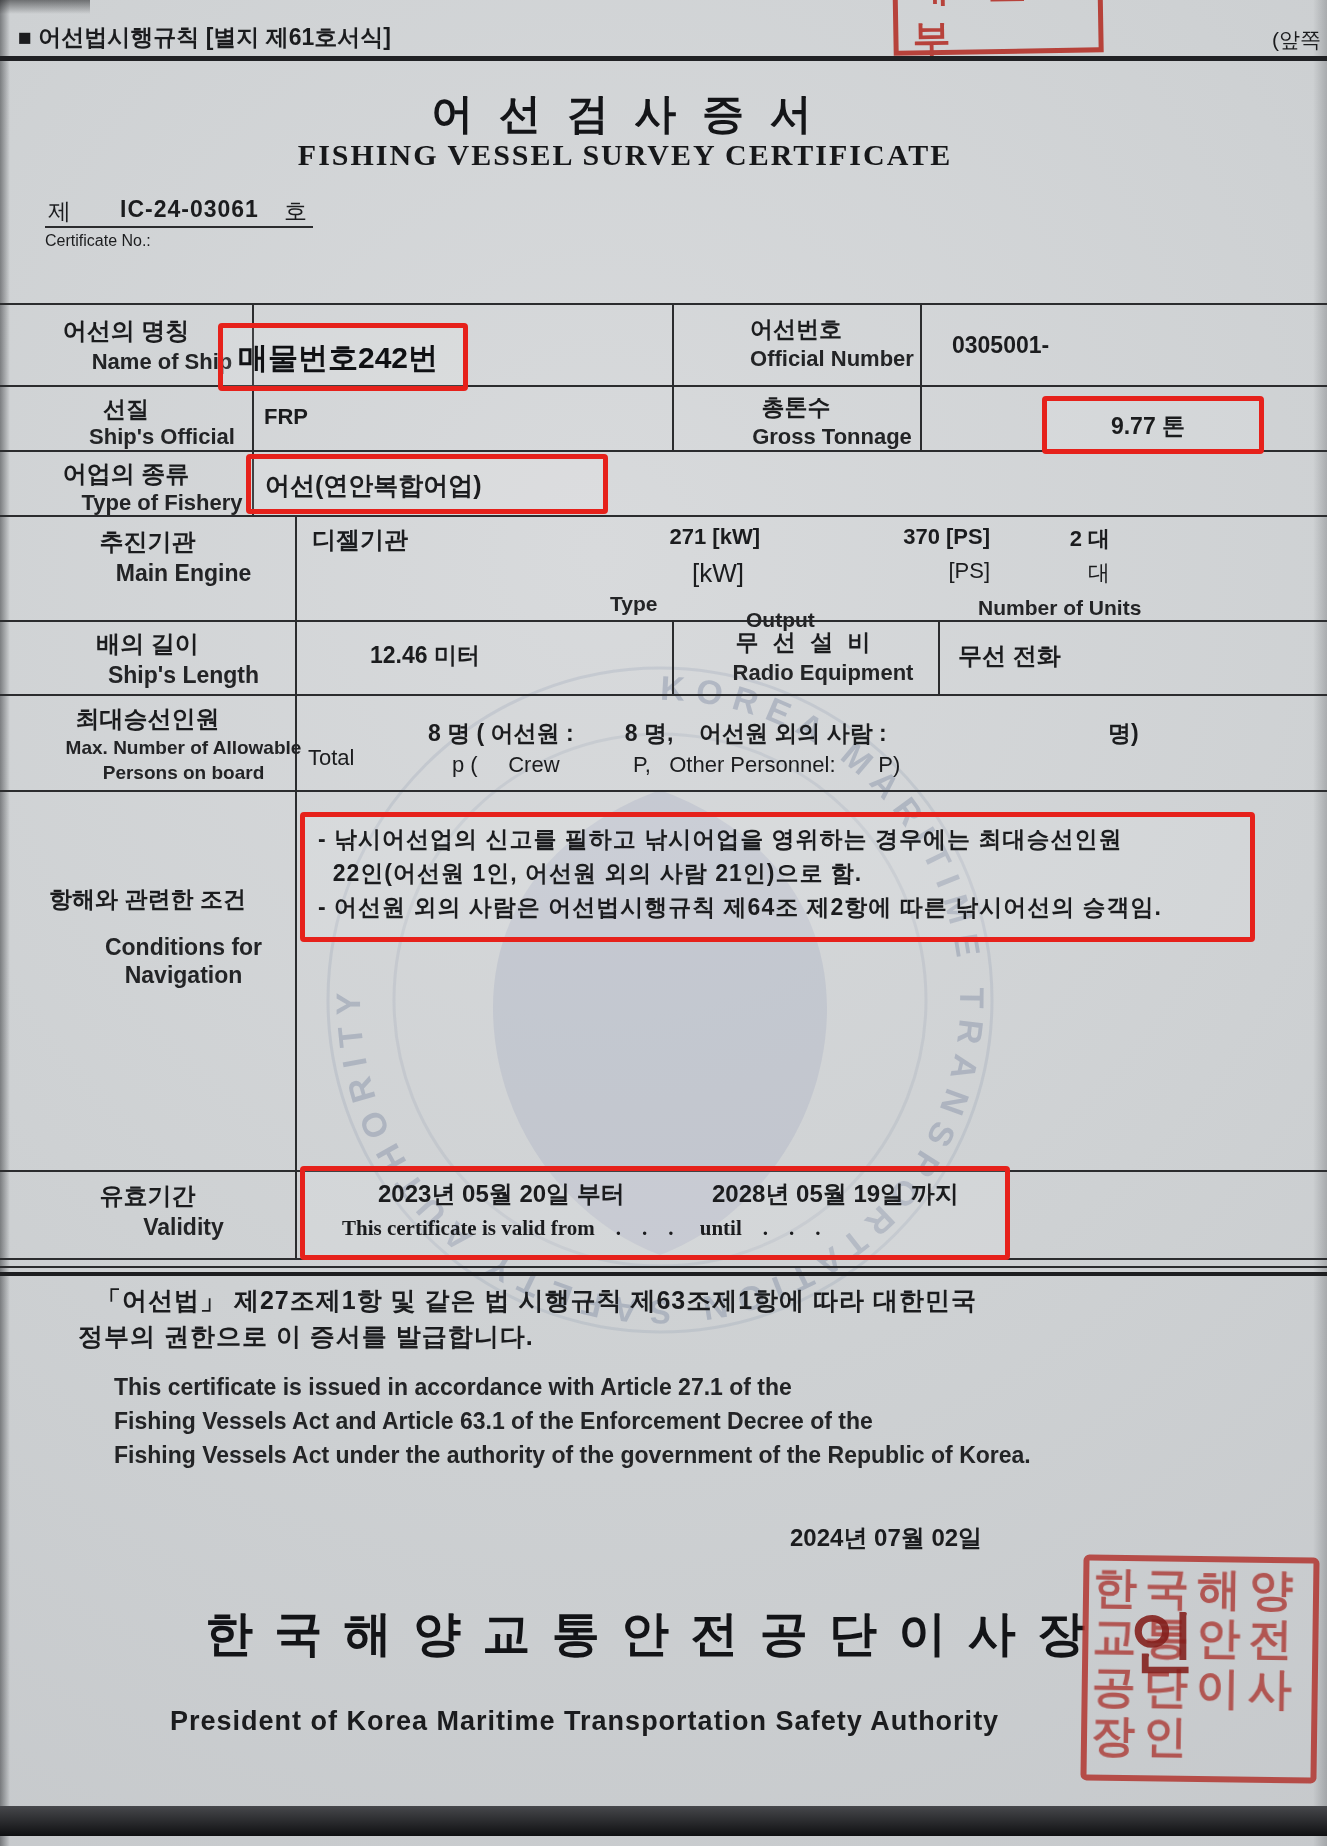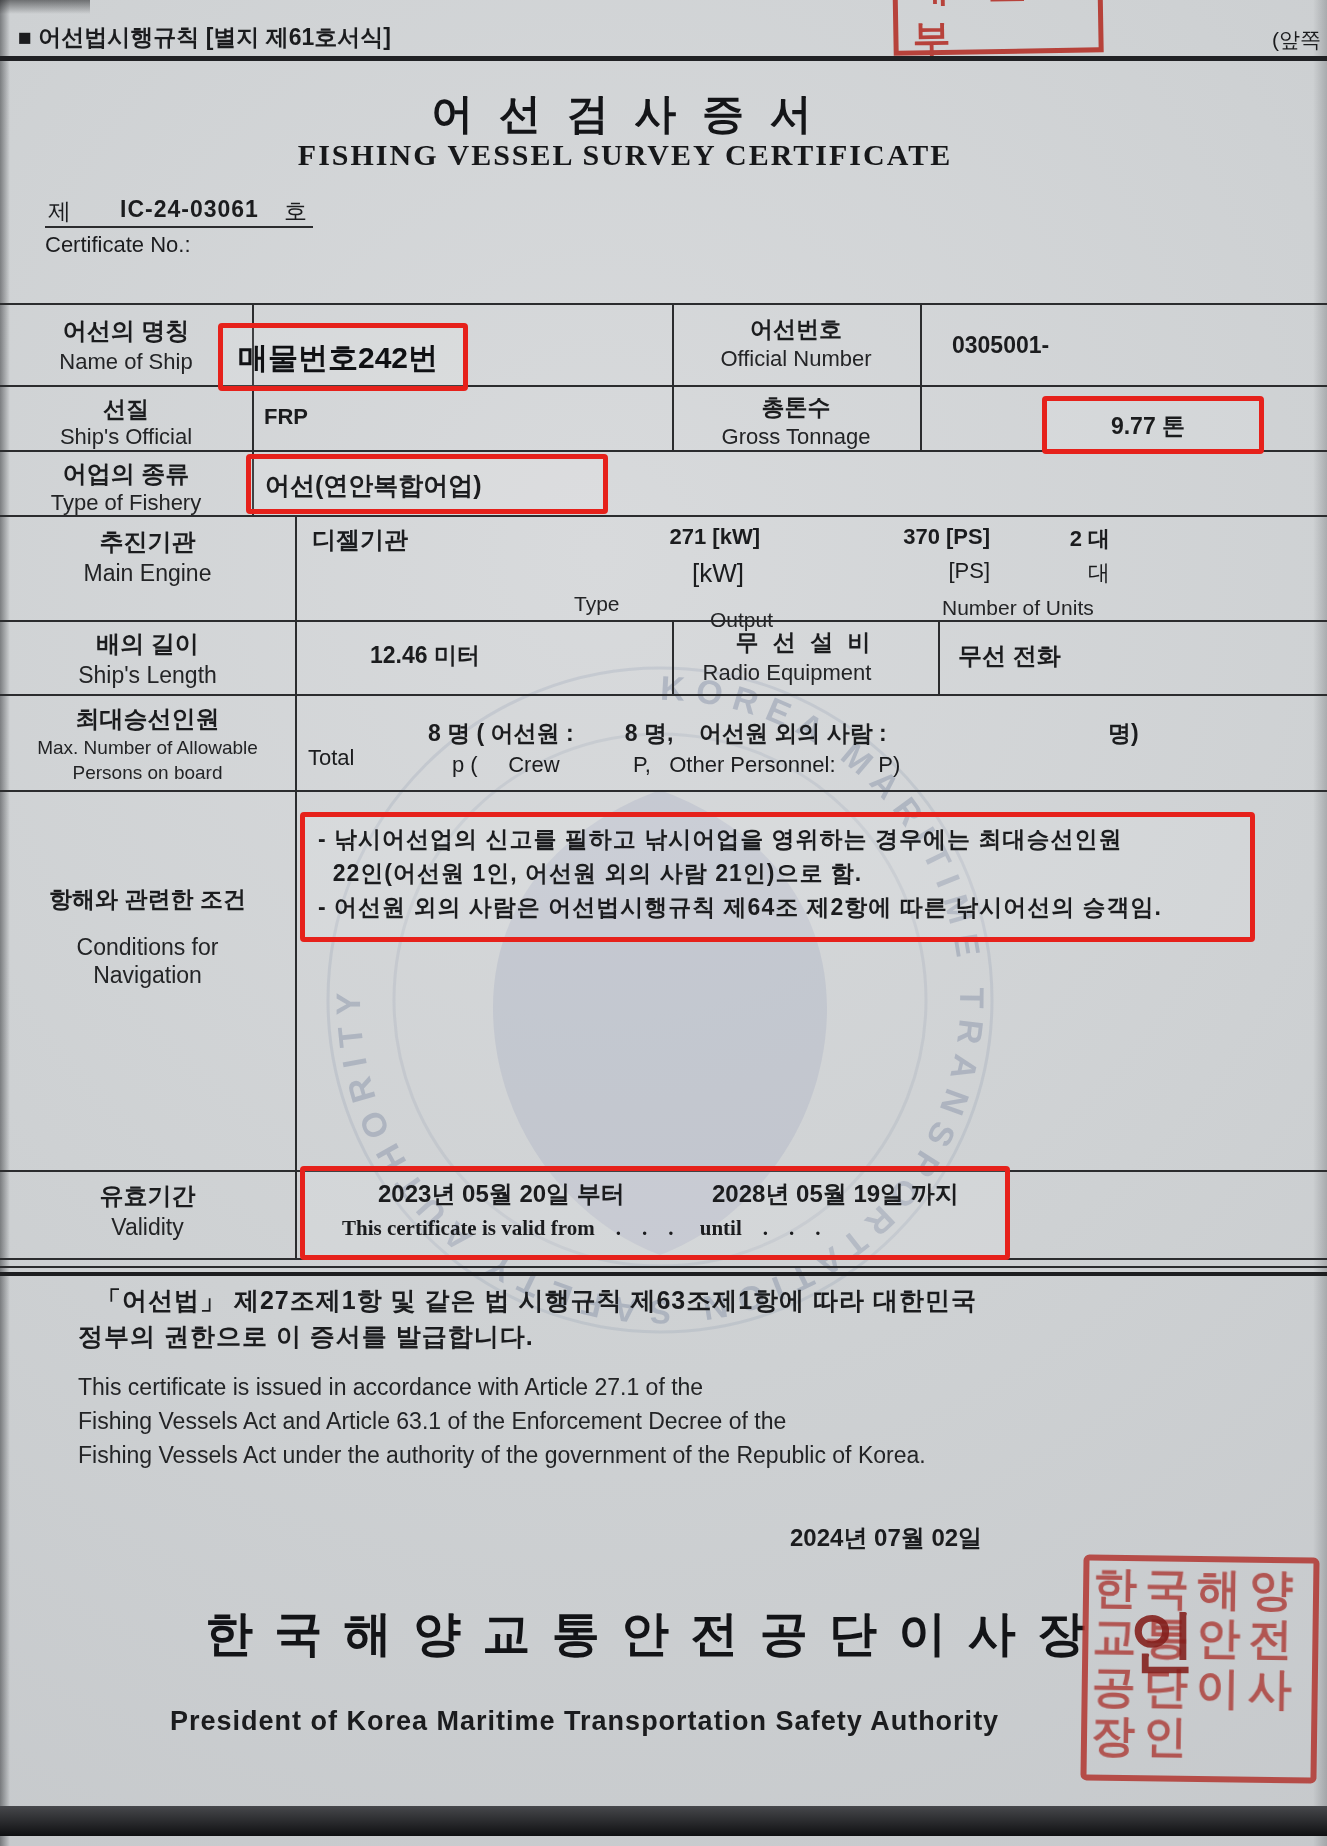--- a/index.html
+++ b/index.html
@@ -9,21 +9,21 @@
     background:radial-gradient(130% 100% at 45% 30%, #d8dadc 0%, #ced1d3 45%, #c2c5c8 100%);
   }
   .abs{position:absolute;}
   .pre{white-space:pre;}
   .ctr{text-align:center;}
   .rgt{text-align:right;}
   .hline{position:absolute;left:0;width:1327px;height:2px;background:#2b2c2e;}
   .vline{position:absolute;width:2px;background:#2b2c2e;}
   .redbox{position:absolute;border:5px solid #e6211b;border-radius:4px;background:rgba(255,255,255,0.10);}
   .lko{font-weight:600;}
-  .len{font-weight:400;color:#232426;}
+  .len{font-weight:700;color:#232426;padding-left:36px;}
   .serifish{font-family:"Liberation Serif",serif;}
   .edge-left{position:absolute;left:0;top:0;width:10px;height:1846px;background:linear-gradient(to right,rgba(40,42,45,.5),rgba(40,42,45,0));}
   .edge-right{position:absolute;right:0;top:0;width:14px;height:1846px;background:linear-gradient(to left,rgba(60,62,66,.25),rgba(60,62,66,0));}
   .corner-top{position:absolute;left:0;top:0;width:90px;height:14px;background:linear-gradient(to bottom,rgba(30,31,33,.55),rgba(30,31,33,0));}
   .stamp{
     position:absolute;left:893px;top:-30px;width:186px;height:74px;
     border:5px solid #b5362e;color:#b5362e;font-size:38px;font-weight:700;
     letter-spacing:14px;display:flex;align-items:center;justify-content:center;
     padding-left:14px;transform:rotate(-1deg);opacity:.92;
   }
@@ -70,21 +70,21 @@
   <div class="abs" style="left:1272px;top:26px;font-size:21px;">(앞쪽</div>
   <div class="abs" style="left:0;top:56px;width:1327px;height:5px;background:#202124;"></div>
 
   <div class="abs ctr" style="left:0;top:86px;width:1250px;font-size:42px;font-weight:700;letter-spacing:7px;color:#141518;">어 선 검 사 증 서</div>
   <div class="abs ctr serifish" style="left:0;top:138px;width:1250px;font-size:30px;font-weight:700;letter-spacing:2px;color:#17181a;">FISHING VESSEL SURVEY CERTIFICATE</div>
 
   <div class="abs" style="left:48px;top:196px;font-size:23px;">제</div>
   <div class="abs" style="left:120px;top:196px;font-size:23px;letter-spacing:1px;font-weight:600;">IC-24-03061</div>
   <div class="abs" style="left:284px;top:196px;font-size:23px;">호</div>
   <div class="abs" style="left:45px;top:226px;width:268px;height:2px;background:#2b2c2e;"></div>
-  <div class="abs" style="left:45px;top:232px;font-size:22px;">Certificate No.:</div>
+  <div class="abs" style="left:45px;top:232px;font-size:16px;">Certificate No.:</div>
 
   <div class="hline" style="top:303px;"></div>
   <div class="hline" style="top:385px;"></div>
   <div class="hline" style="top:450px;"></div>
   <div class="hline" style="top:515px;"></div>
   <div class="hline" style="top:620px;"></div>
   <div class="hline" style="top:694px;"></div>
   <div class="hline" style="top:790px;"></div>
   <div class="hline" style="top:1170px;"></div>
   <div class="hline" style="top:1258px;"></div>

